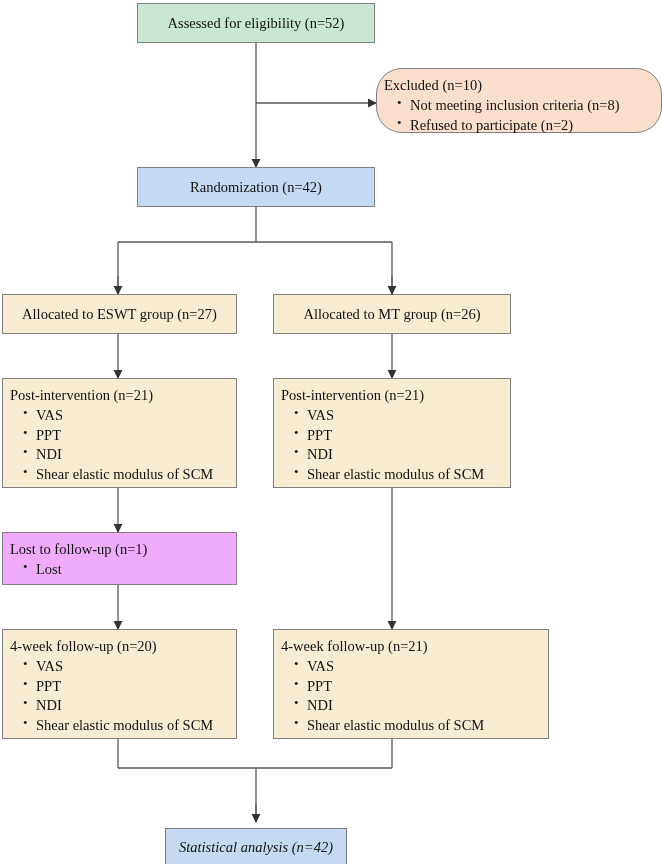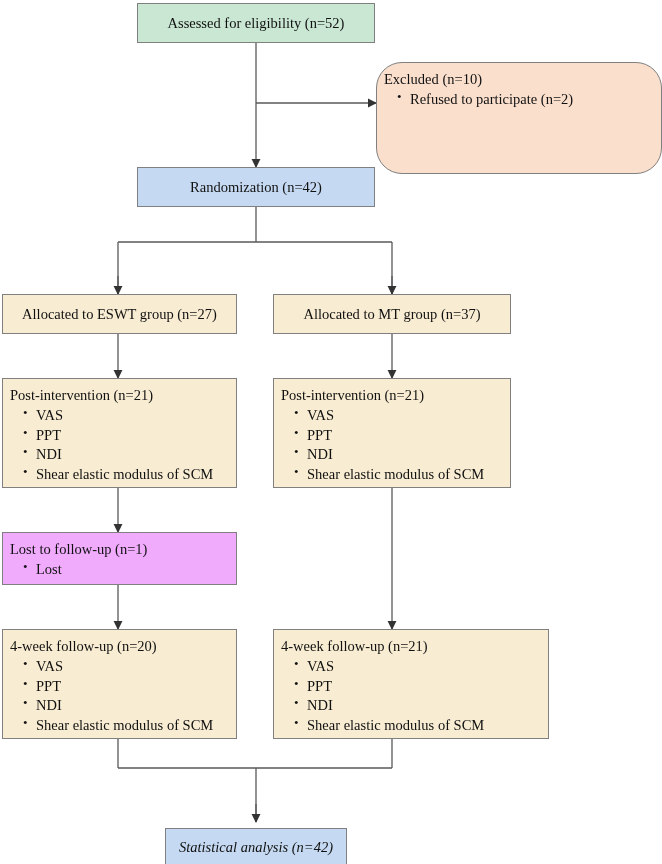--- a/index.html
+++ b/index.html
@@ -62,21 +62,21 @@
   .node ul li::before {
     content: "\2022";
     position: absolute;
     left: -13px;
     top: -0.5px;
     font-size: 13px;
   }
 
   
   #node-eligibility   { left: 137px; top: 3px;   width: 238px; height: 40px; }
-  #node-excluded      { left: 376px; top: 62px;  width: 286px; height: 112px; border-radius: 26px; }
+  #node-excluded      { left: 376px; top: 68px;  width: 286px; height: 65px; border-radius: 26px; }
   #node-randomization { left: 137px; top: 167px; width: 238px; height: 40px; }
   #node-alloc-eswt    { left: 2px;   top: 294px; width: 235px; height: 40px; }
   #node-alloc-mt      { left: 273px; top: 294px; width: 238px; height: 40px; }
   #node-post-eswt     { left: 2px;   top: 378px; width: 235px; height: 110px; }
   #node-post-mt       { left: 273px; top: 378px; width: 238px; height: 110px; }
   #node-lost          { left: 2px;   top: 532px; width: 235px; height: 53px; }
   #node-fu-eswt       { left: 2px;   top: 629px; width: 235px; height: 110px; }
   #node-fu-mt         { left: 273px; top: 629px; width: 276px; height: 110px; }
   #node-stats         { left: 165px; top: 828px; width: 182px; height: 39px; font-style: italic; }
 </style>
@@ -115,34 +115,35 @@
     </g>
   </svg>
 
   <div class="node centered" id="node-eligibility" style="background:#c9e7d2">
     <span class="title">Assessed for eligibility (n=52)</span>
   </div>
 
   <div class="node listbox" id="node-excluded" style="background:#fadfcd">
     <span class="title">Excluded (n=10)</span>
     <ul>
+      <li>Not meeting inclusion criteria (n=8)</li>
       <li>Refused to participate (n=2)</li>
     </ul>
   </div>
 
   <div class="node centered" id="node-randomization" style="background:#c5daf2">
     <span class="title">Randomization (n=42)</span>
   </div>
 
   <div class="node centered" id="node-alloc-eswt" style="background:#f8ecd2">
     <span class="title">Allocated to ESWT group (n=27)</span>
   </div>
 
   <div class="node centered" id="node-alloc-mt" style="background:#f8ecd2">
-    <span class="title">Allocated to MT group (n=37)</span>
+    <span class="title">Allocated to MT group (n=26)</span>
   </div>
 
   <div class="node listbox" id="node-post-eswt" style="background:#f8ecd2">
     <span class="title">Post-intervention (n=21)</span>
     <ul>
       <li>VAS</li>
       <li>PPT</li>
       <li>NDI</li>
       <li>Shear elastic modulus of SCM</li>
     </ul>

